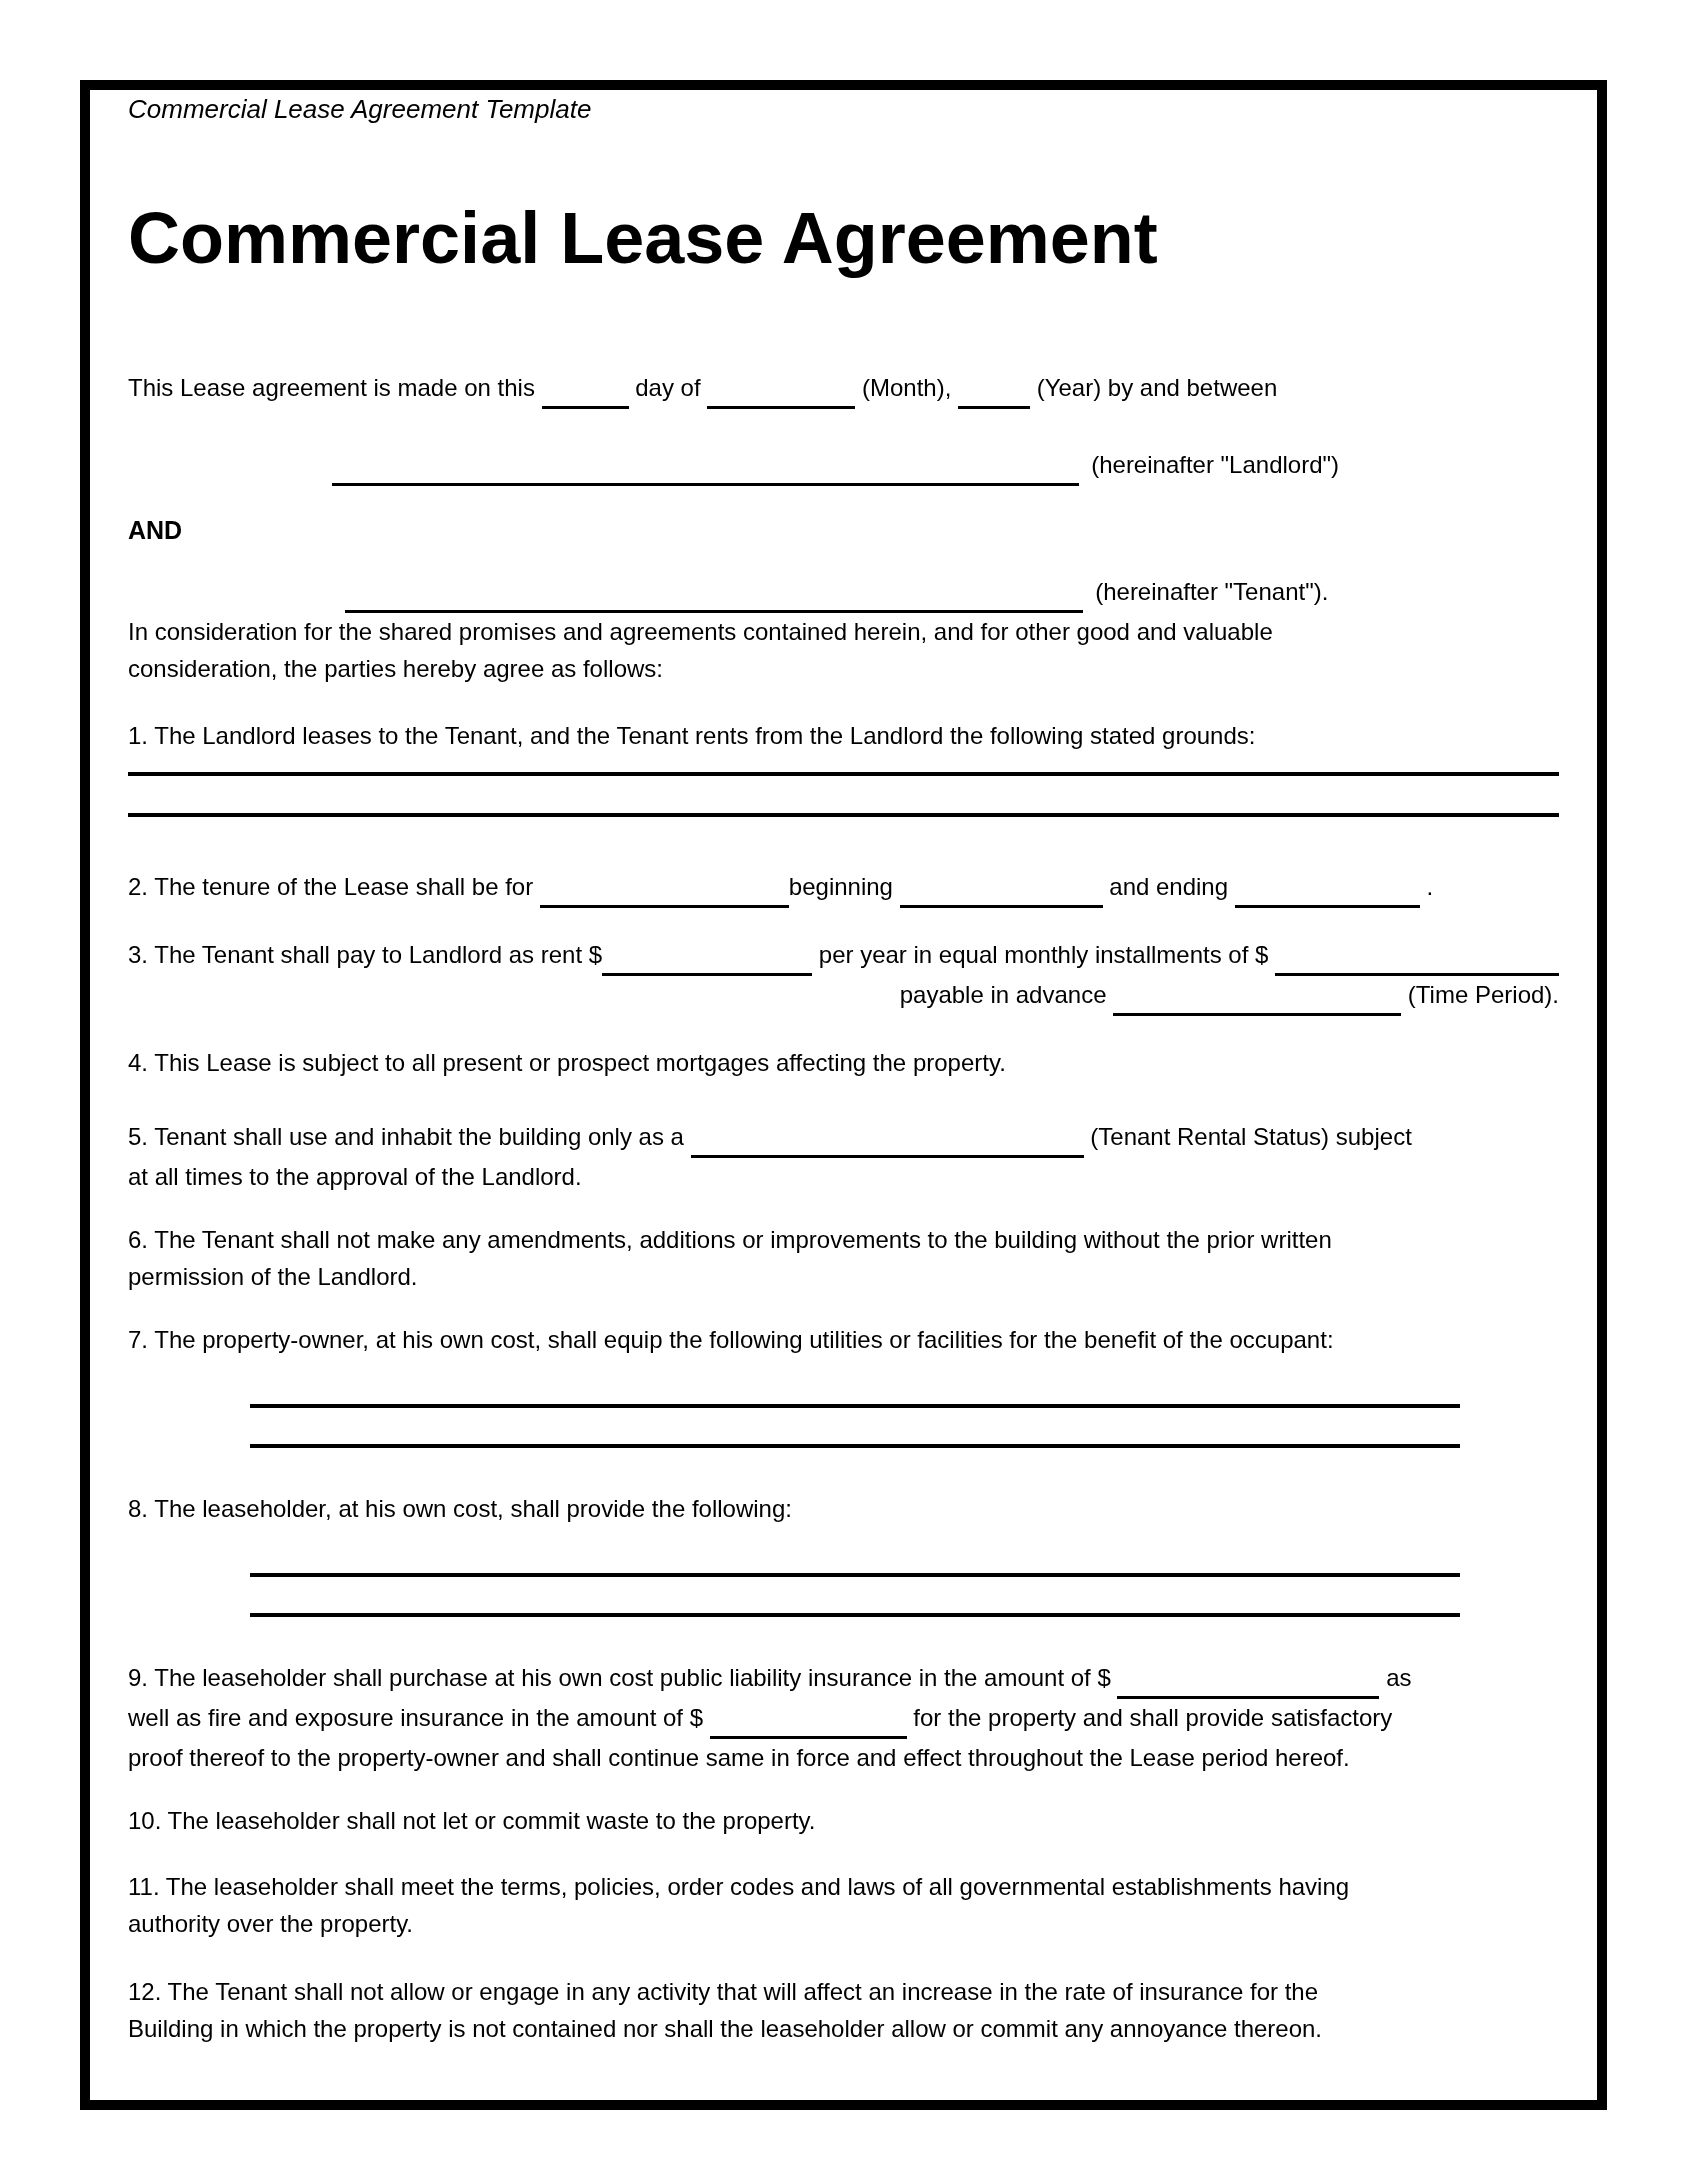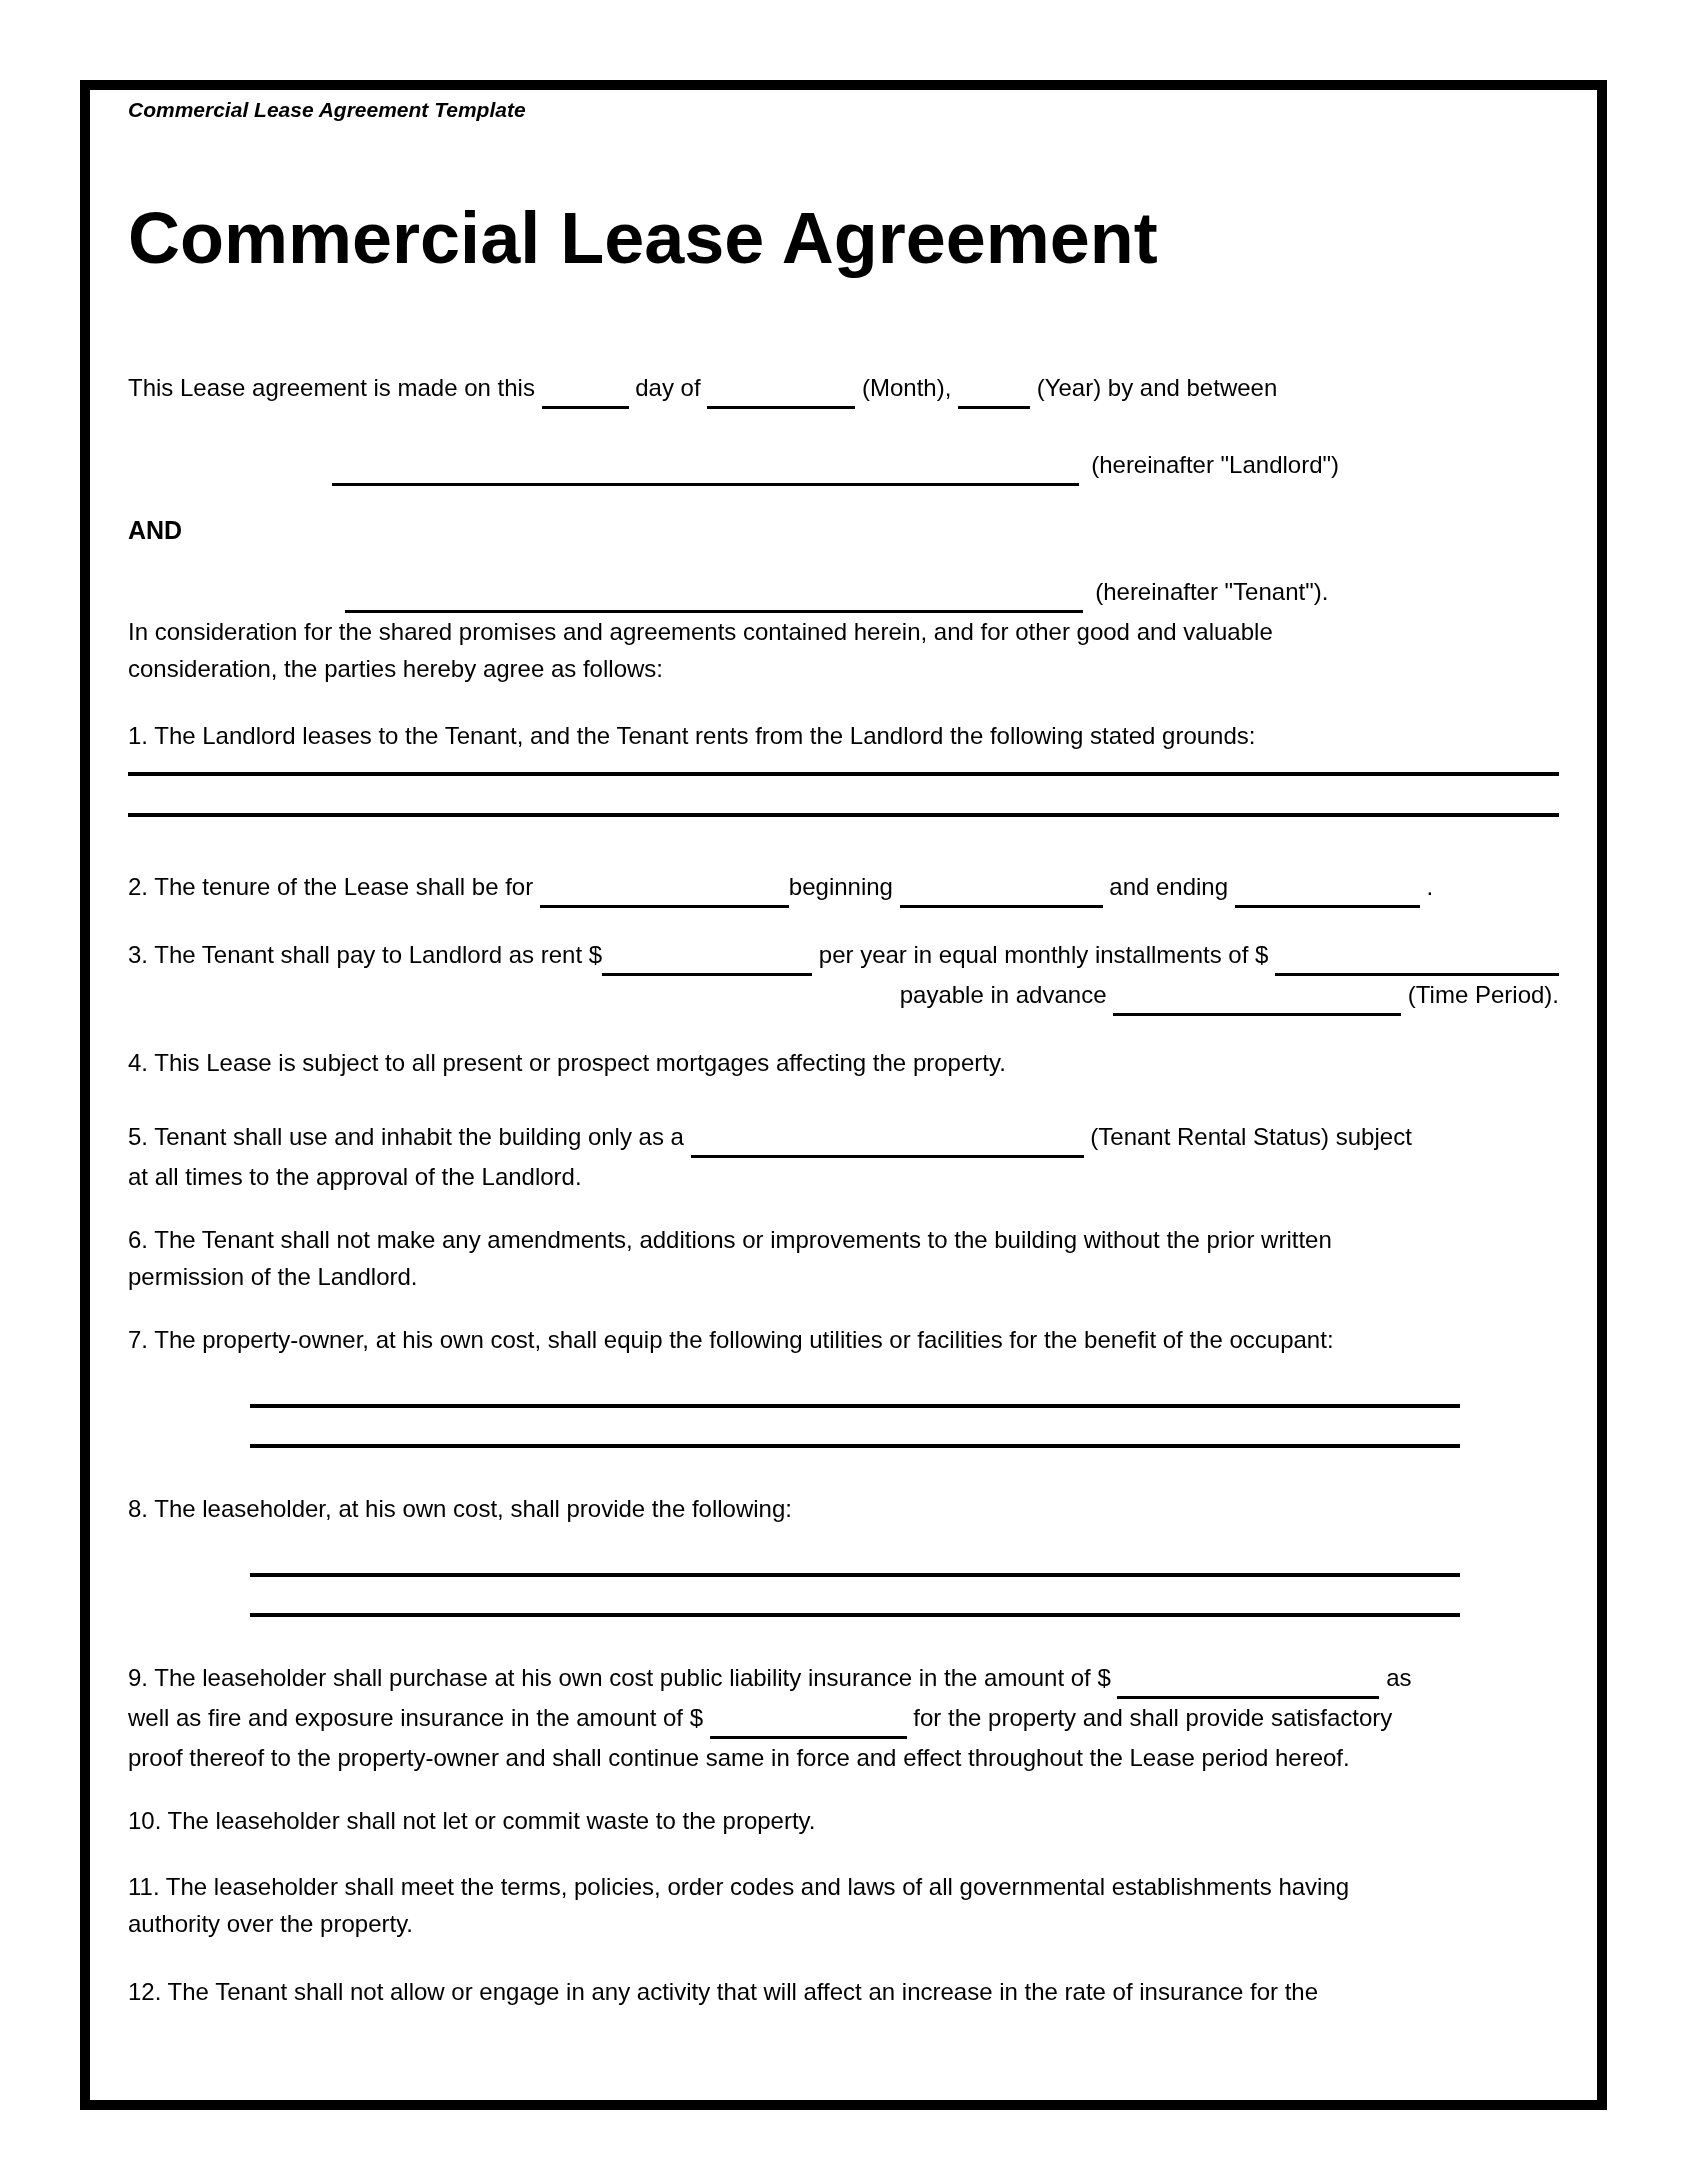--- a/index.html
+++ b/index.html
@@ -12,21 +12,21 @@
     overflow:hidden;
   }
   .frame {
     position:absolute;
     left:80px; top:80px; right:80px; bottom:74px;
     border:10.5px solid #000;
     padding:3.5px 38px 0 38px;
     box-sizing:border-box;
   }
   .tpl-label {
-    font-size:21px; font-weight:bold; font-style:italic;
+    font-size:26px; font-weight:normal; font-style:italic;
     line-height:31px;
   }
   .doc-title {
     font-size:72px; font-weight:bold;
     line-height:101px; text-align:left;
     margin-top:63px; white-space:nowrap;
   }
   .body-line {
     font-size:24px; line-height:37px; white-space:nowrap;
   }
@@ -145,17 +145,18 @@
       <span class="t">10. The leaseholder shall not let or commit waste to the property.</span>
     </div>
 
     <div style="margin-top:29px;">
       <div class="body-line"><span class="t">11. The leaseholder shall meet the terms, policies, order codes and laws of all governmental establishments having</span></div>
       <div class="body-line"><span class="t">authority over the property.</span></div>
     </div>
 
     <div style="margin-top:31px;">
       <div class="body-line"><span class="t">12. The Tenant shall not allow or engage in any activity that will affect an increase in the rate of insurance for the</span></div>
+      <div class="body-line"><span class="t">Building in which the property is not contained nor shall the leaseholder allow or commit any annoyance thereon.</span></div>
     </div>
 
   </div>
 </div>
 
 
 </body></html>

